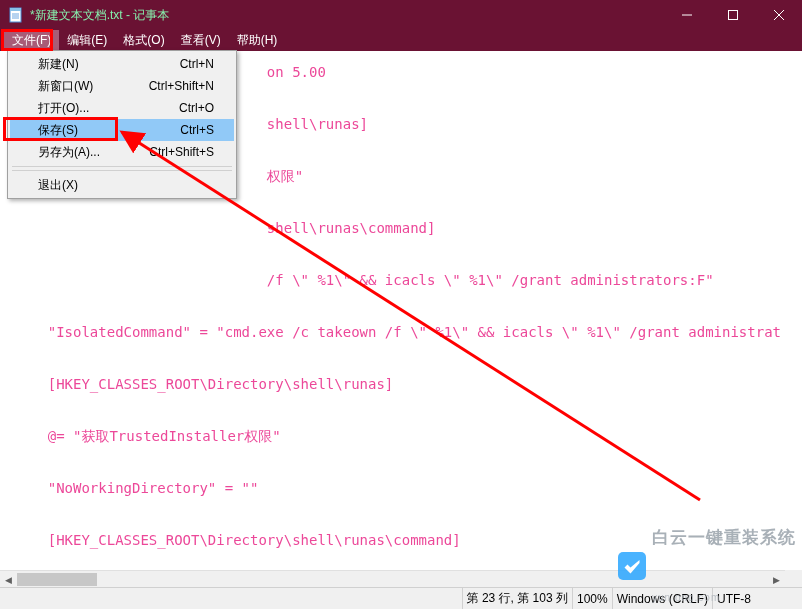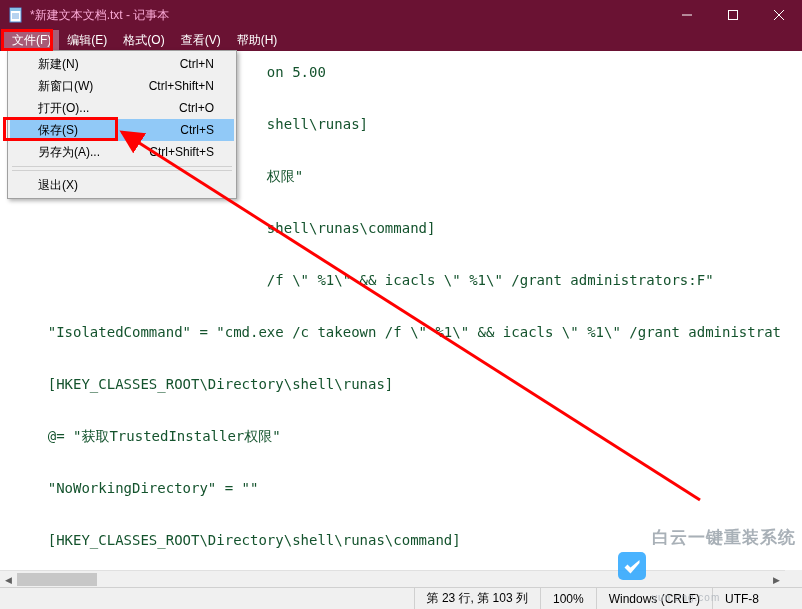--- a/index.html
+++ b/index.html
@@ -8,21 +8,21 @@
       height: 609px;
       font-family: "Microsoft YaHei", "Segoe UI", sans-serif;
       font-size: 12px;
       background: #fff;
       position: relative;
       overflow: hidden;
     }
     .titlebar {
       height: 30px;
       background: #6a1233;
-      color: #f9a8d4;
+      color: #86efac;
       display: flex;
       align-items: center;
       padding-left: 8px;
     }
     .titlebar .app-icon {
       width: 16px;
       height: 16px;
       margin-right: 6px;
       display: inline-flex;
       align-items: center;
@@ -88,21 +88,21 @@
       position: absolute;
       top: 51px;
       left: 0;
       right: 0;
       bottom: 22px;
       padding: 8px 14px;
       font-family: Consolas, "Microsoft YaHei", monospace;
       font-size: 14px;
       line-height: 26px;
       white-space: pre;
-      color: #14532d;
+      color: #ec4899;
       overflow: hidden;
     }
     .content-line { white-space: pre; }
     .scrollbar-h {
       position: absolute;
       left: 0;
       right: 17px;
       bottom: 22px;
       height: 17px;
       background: #f0f0f0;
@@ -145,21 +145,21 @@
       bottom: 0;
       height: 22px;
       background: #f0f0f0;
       border-top: 1px solid #d0d0d0;
       display: flex;
       align-items: center;
       font-size: 12px;
       color: #000;
     }
     .status-cell {
-      padding: 0 12px;
+      padding: 0 4px;
       border-left: 1px solid #d0d0d0;
       height: 100%;
       display: flex;
       align-items: center;
     }
     .status-spacer { flex: 1; }
     .annotation-overlay {
       position: absolute;
       inset: 0;
       pointer-events: none;

